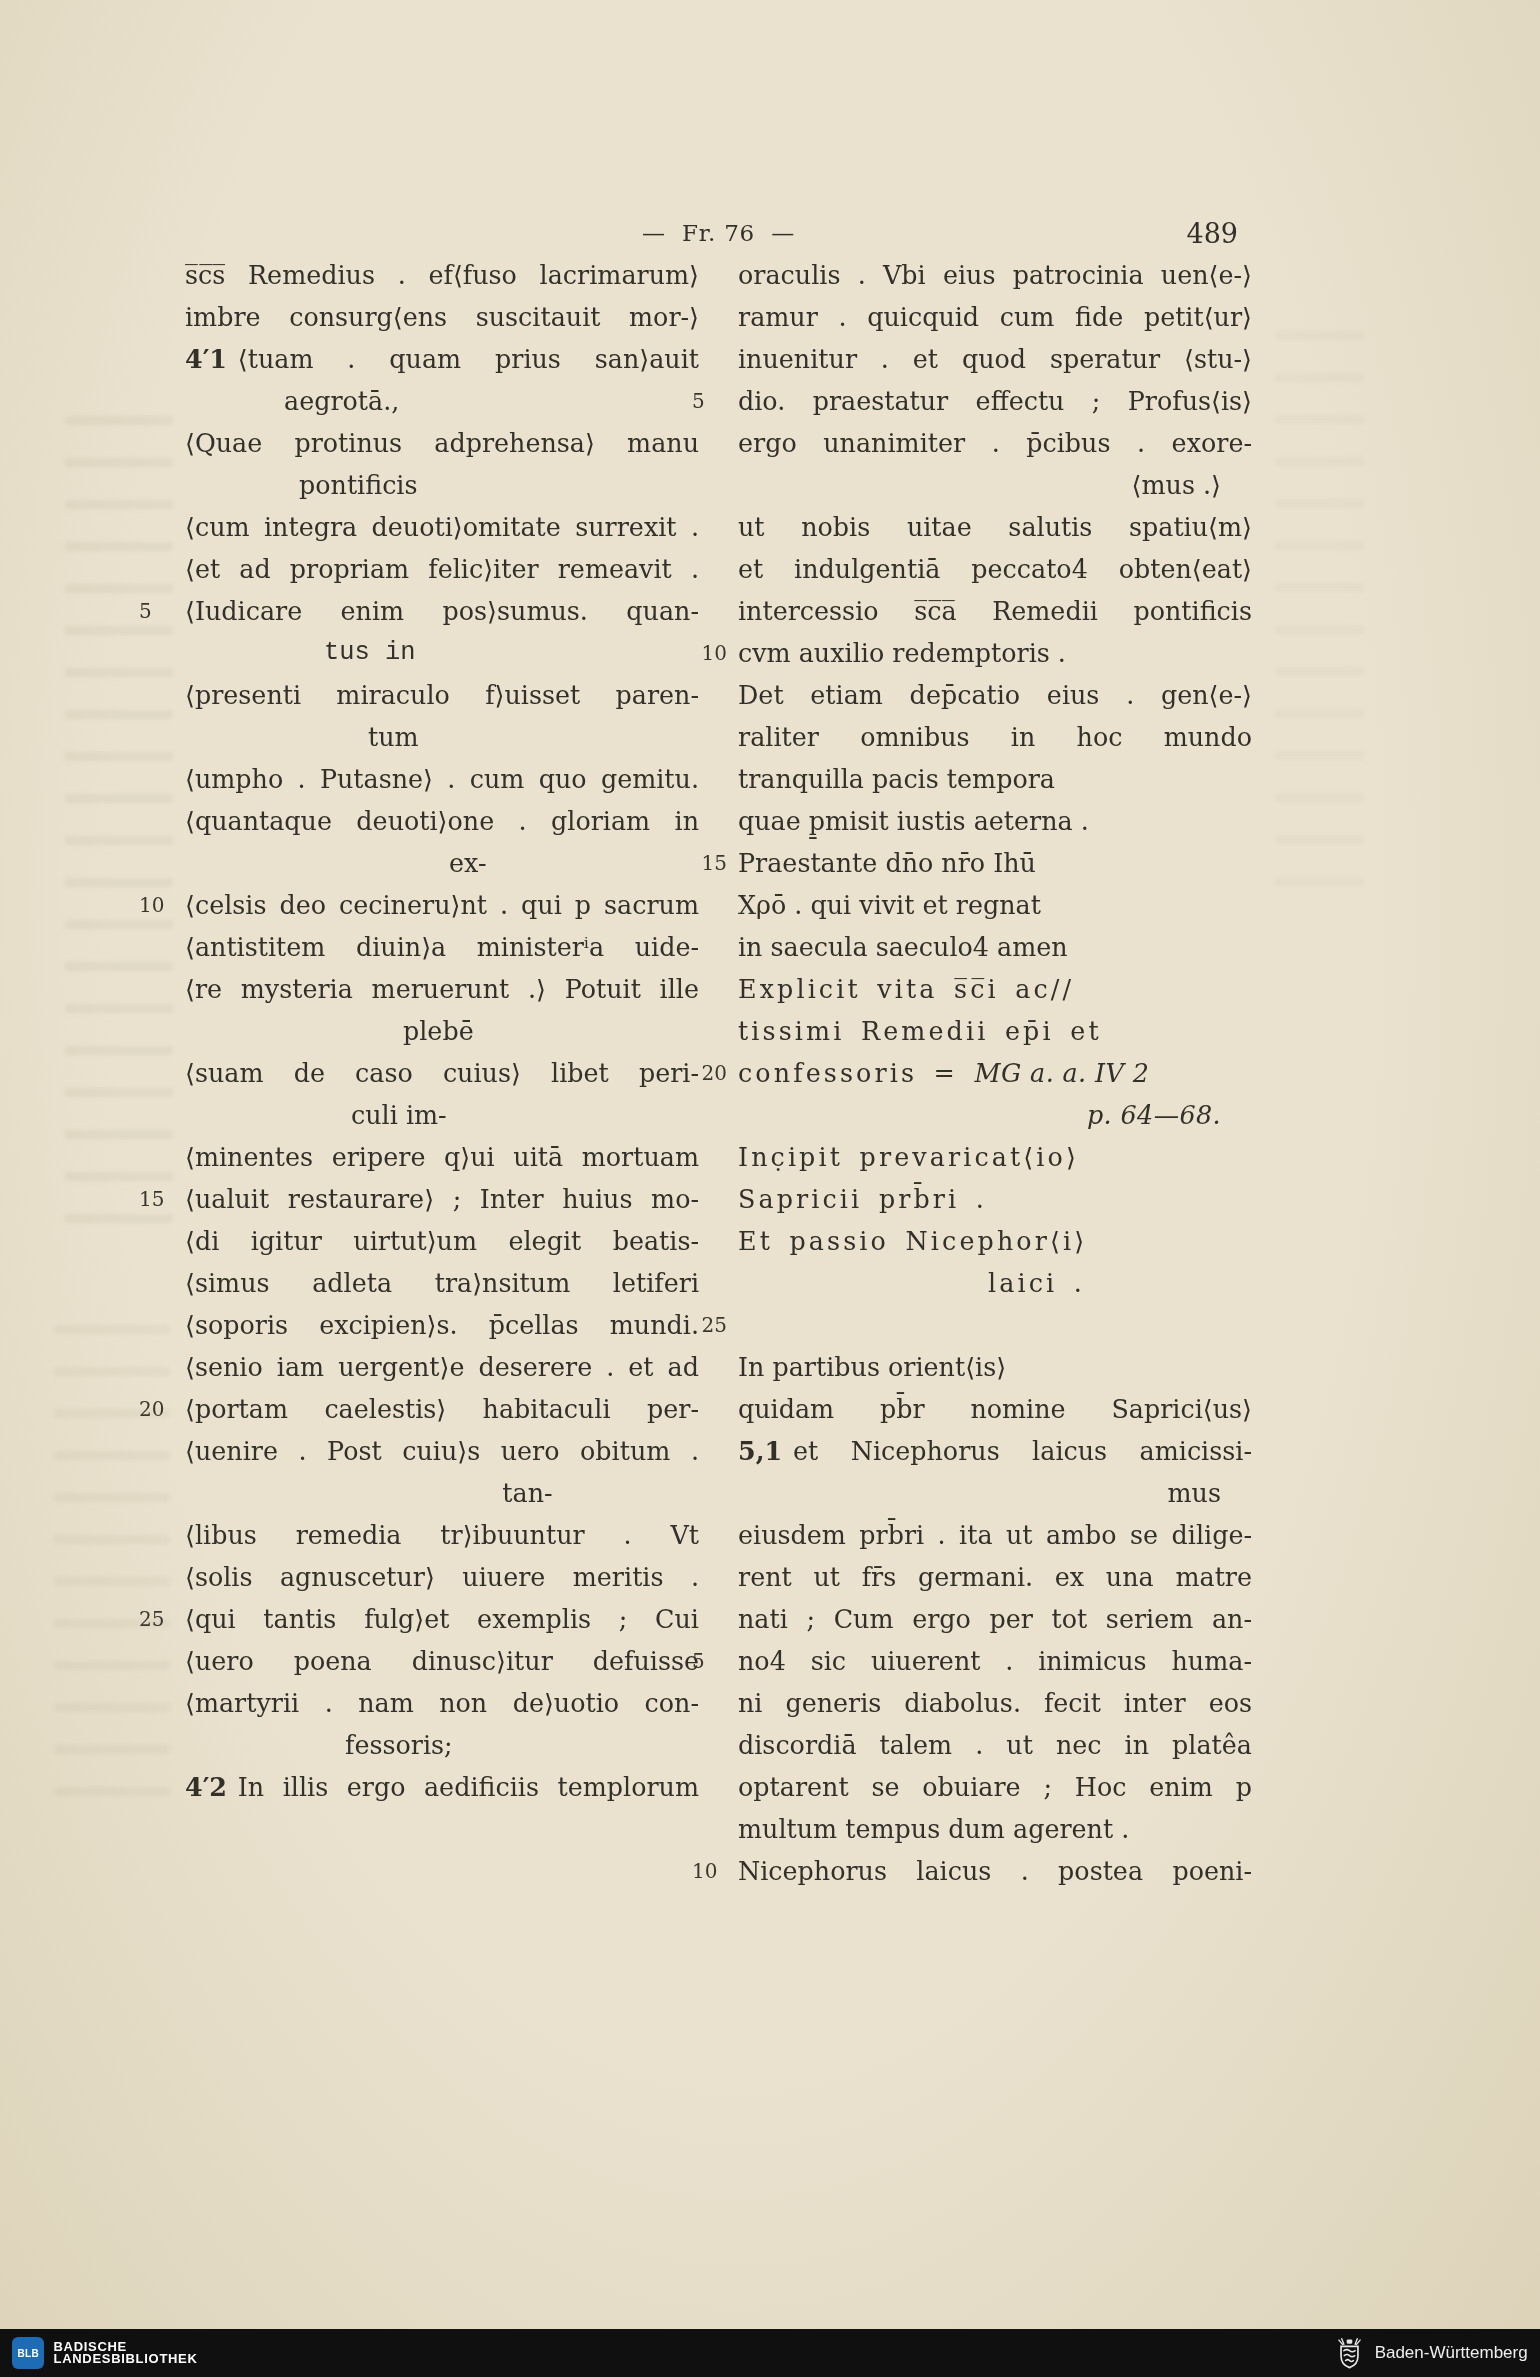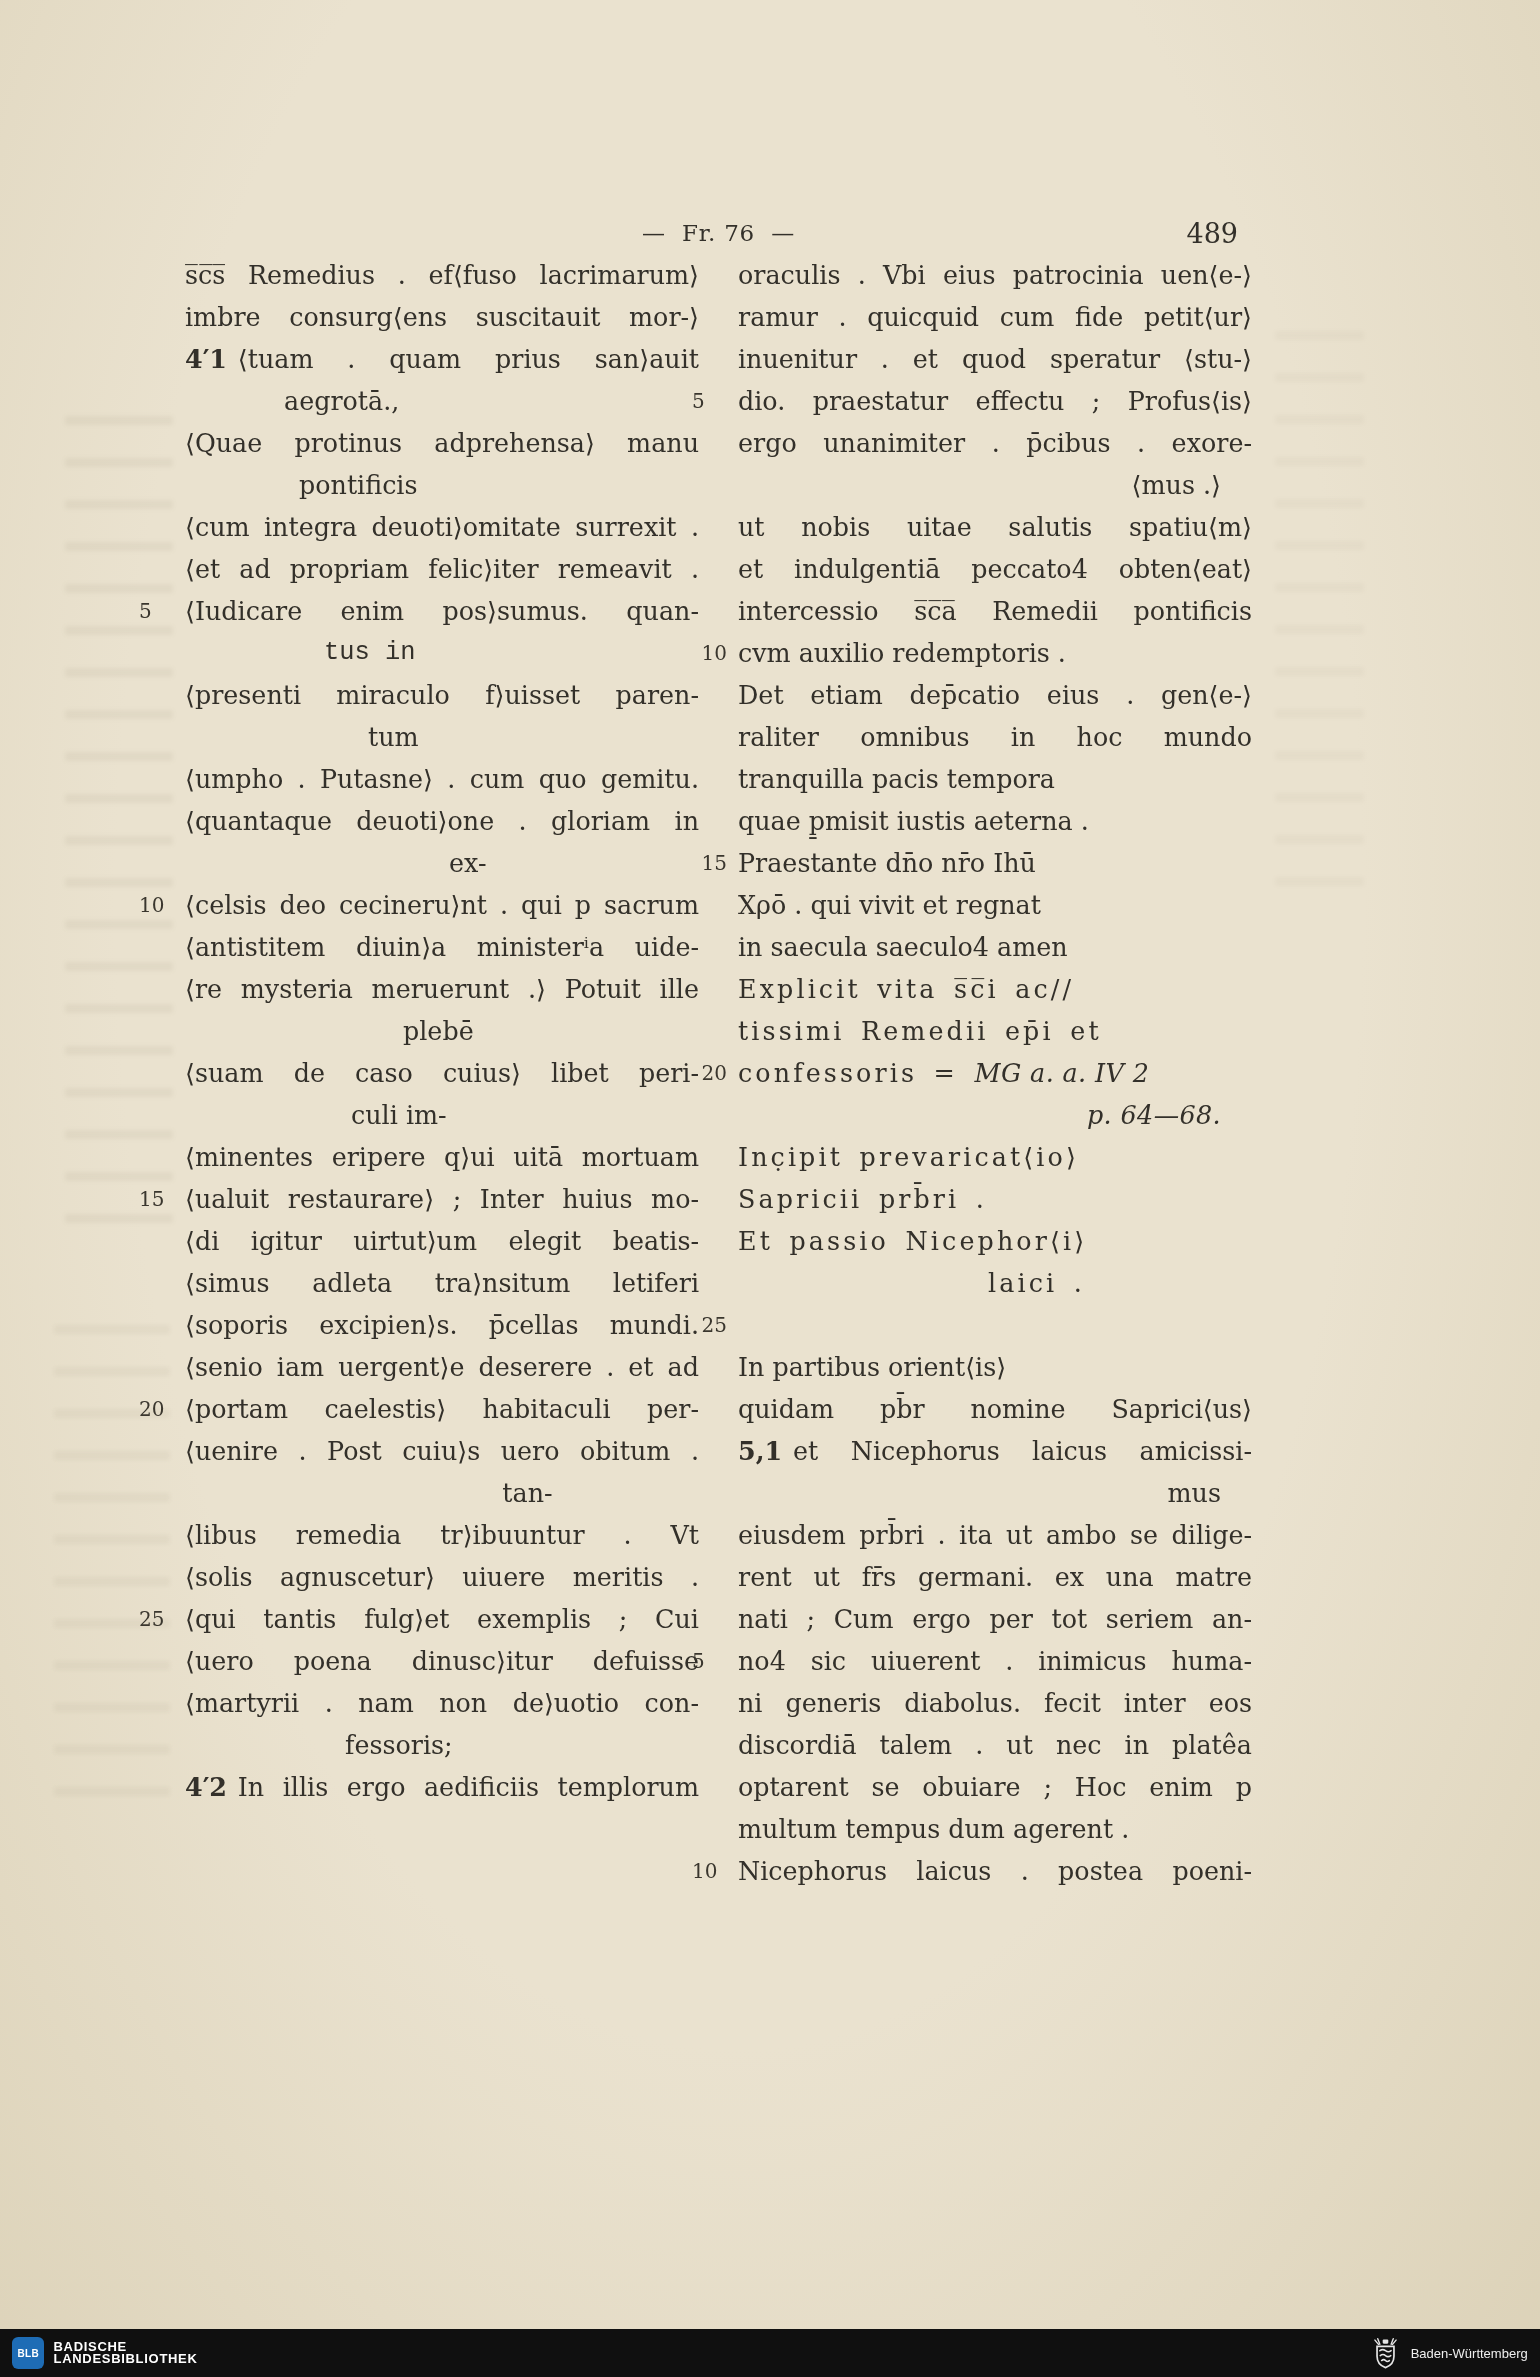--- a/index.html
+++ b/index.html
@@ -50,21 +50,21 @@
   }
   .brand-left{display:flex;align-items:center;gap:9.2px;cursor:pointer;}
   .blb-badge{
     width:32px;height:32px;border-radius:6.2px;background:var(--brand-blue);
     color:#fff;font-weight:700;font-size:10px;letter-spacing:0.4px;
     display:flex;align-items:center;justify-content:center;
   }
   .lib-name{display:flex;flex-direction:column;color:#fff;
     font-weight:700;font-size:13px;line-height:11.6px;letter-spacing:0.7px;}
   .brand-right{display:flex;align-items:center;gap:9.2px;cursor:pointer;}
-  .region-name{color:#efefef;font-size:13px;}
+  .region-name{color:#efefef;font-size:17px;}
   .bw-arms{display:block;}
 </style>
 </head>
 <body>
 
 <div class="paper">
   <div class="ghost g1"></div>
   <div class="ghost g2"></div>
   <div class="ghost g3"></div>
 

